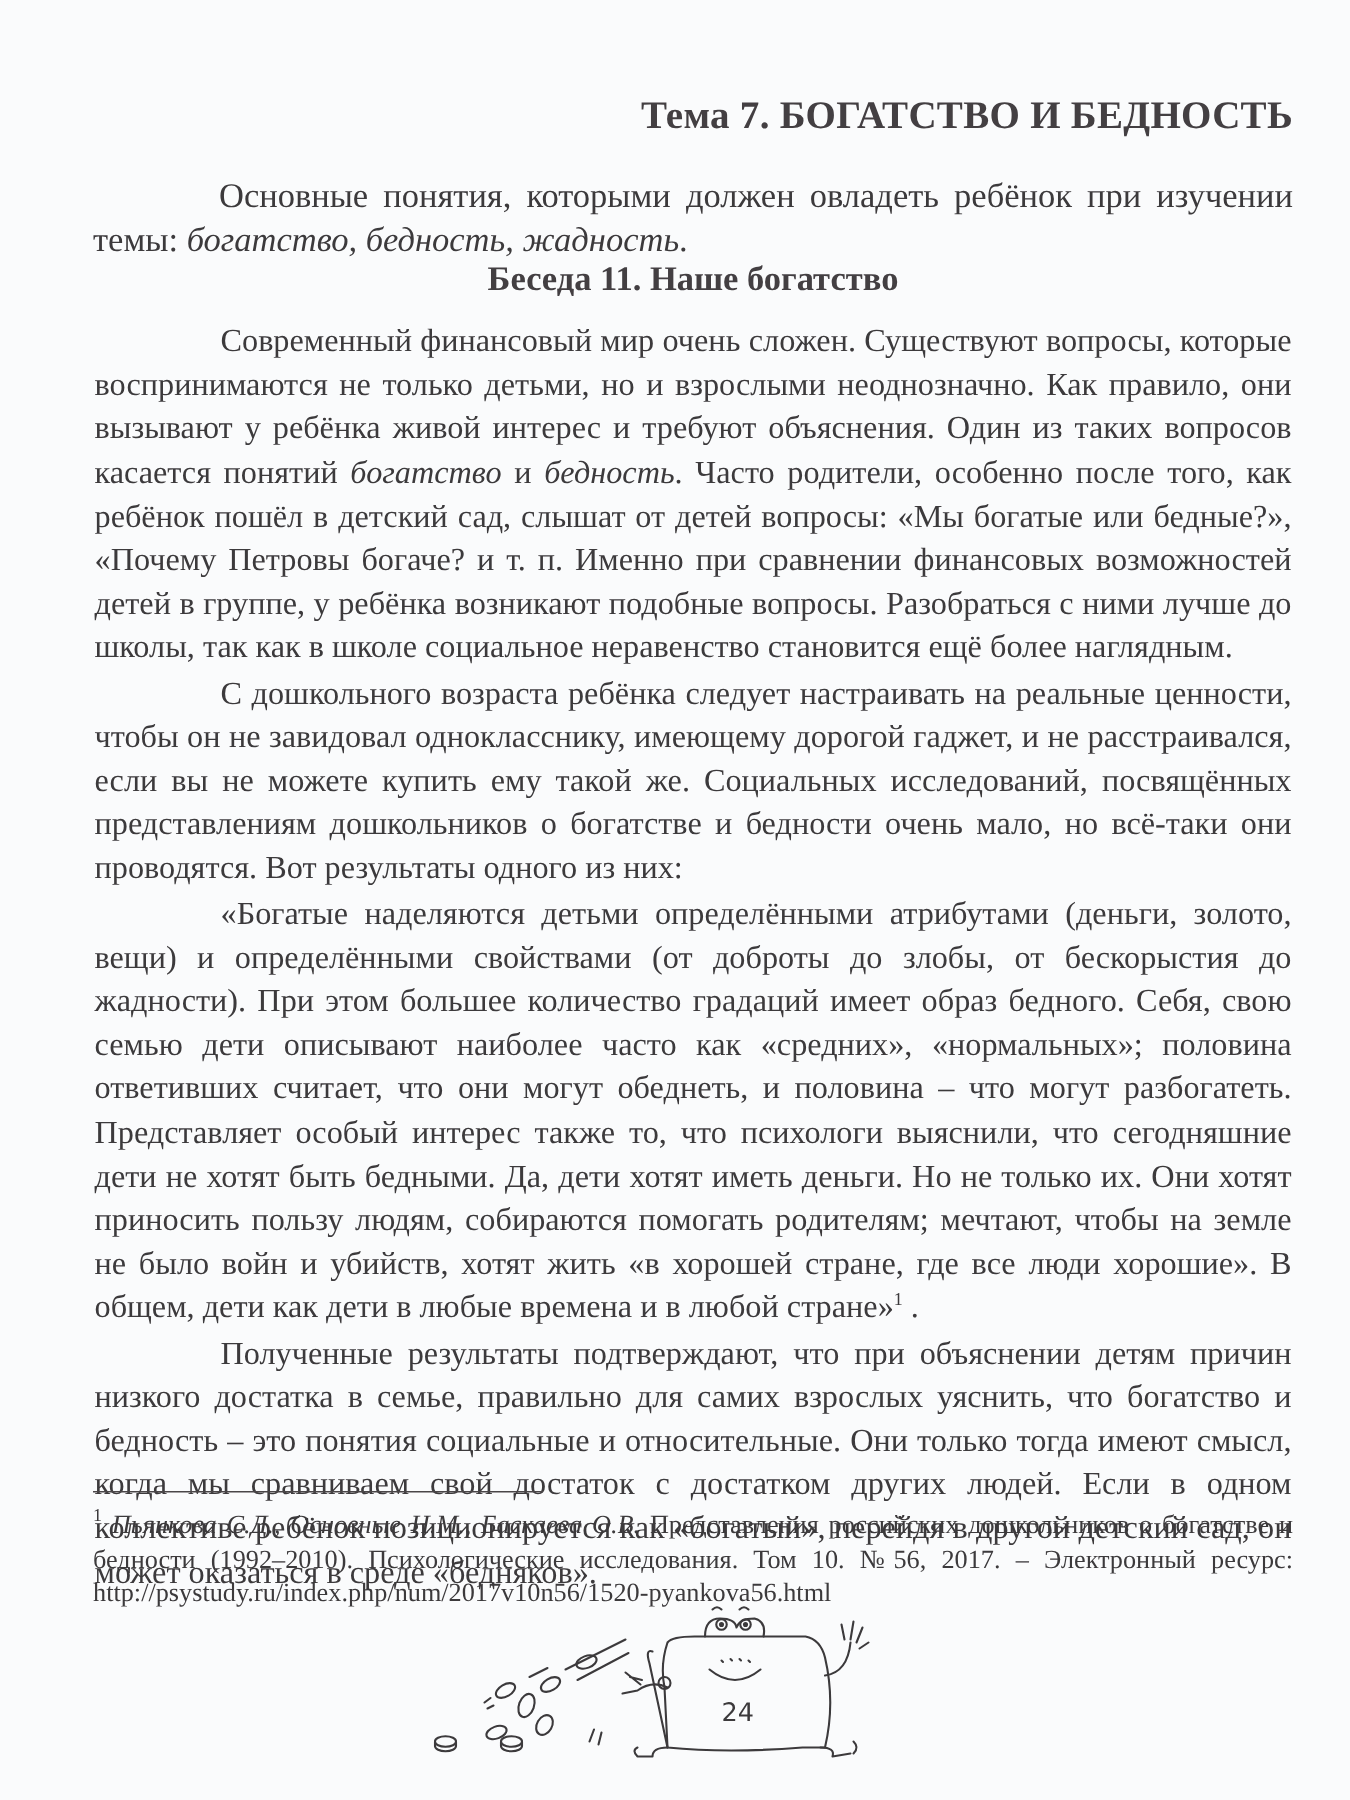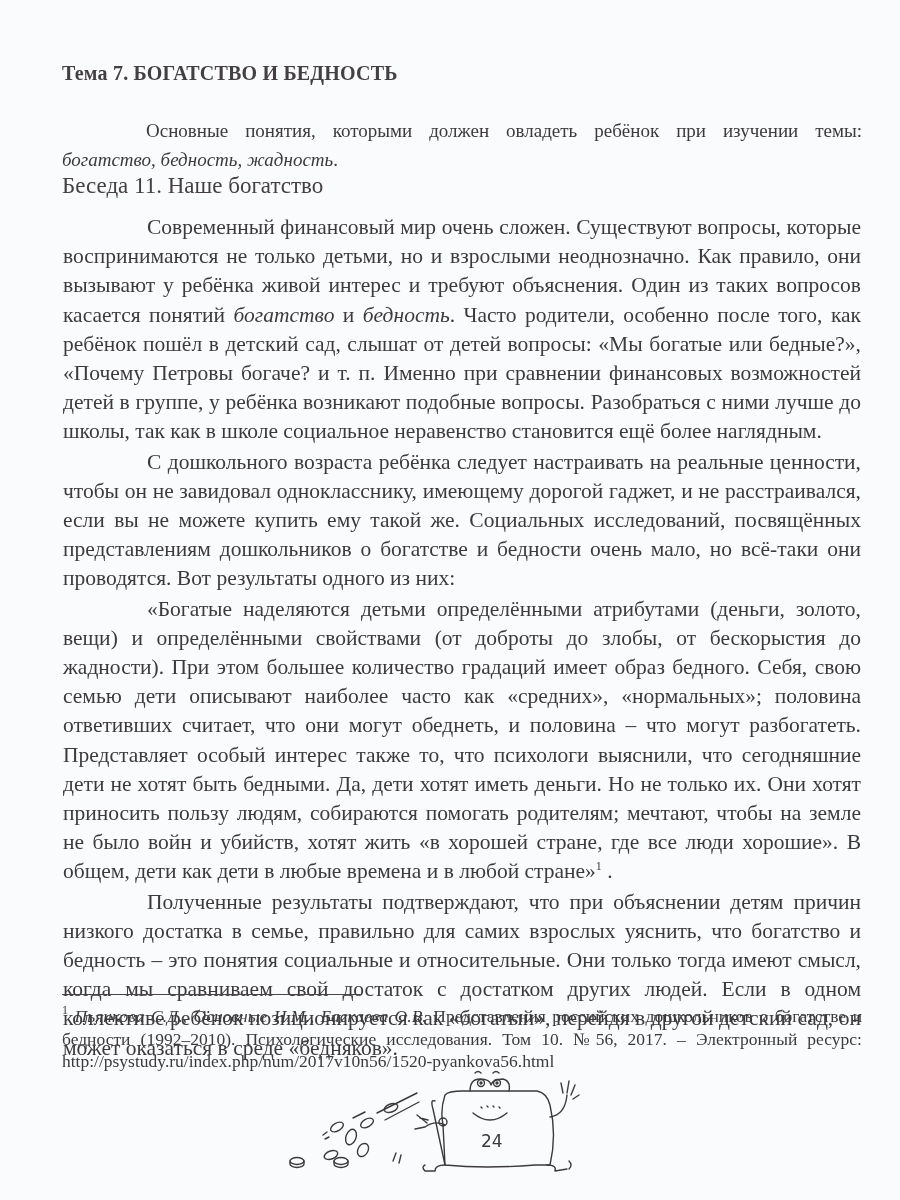--- a/index.html
+++ b/index.html
@@ -19,44 +19,44 @@
       position: absolute;
       left: 62px;
       top: 0;
       width: 800px;
     }
     .topic-title {
       position: absolute;
       top: 62px;
       left: 0;
       width: 800px;
-      text-align: left;
+      text-align: right;
       font-weight: bold;
-      font-size: 20px;
+      font-size: 26px;
       letter-spacing: 0.2px;
       color: #433f42;
     }
     .intro {
       position: absolute;
       top: 116px;
       left: 0;
       width: 800px;
-      font-size: 19px;
+      font-size: 23px;
       line-height: 29px;
       text-align: justify;
       text-indent: 84px;
       margin: 0;
     }
     .conv-title {
       position: absolute;
       top: 173px;
       left: 0;
       width: 800px;
-      text-align: left;
-      font-weight: normal;
+      text-align: center;
+      font-weight: bold;
       font-size: 23px;
       color: #433f42;
     }
     .body-text {
       position: absolute;
       top: 212px;
       left: 0;
       width: 800px;
     }
     .body-text p {

